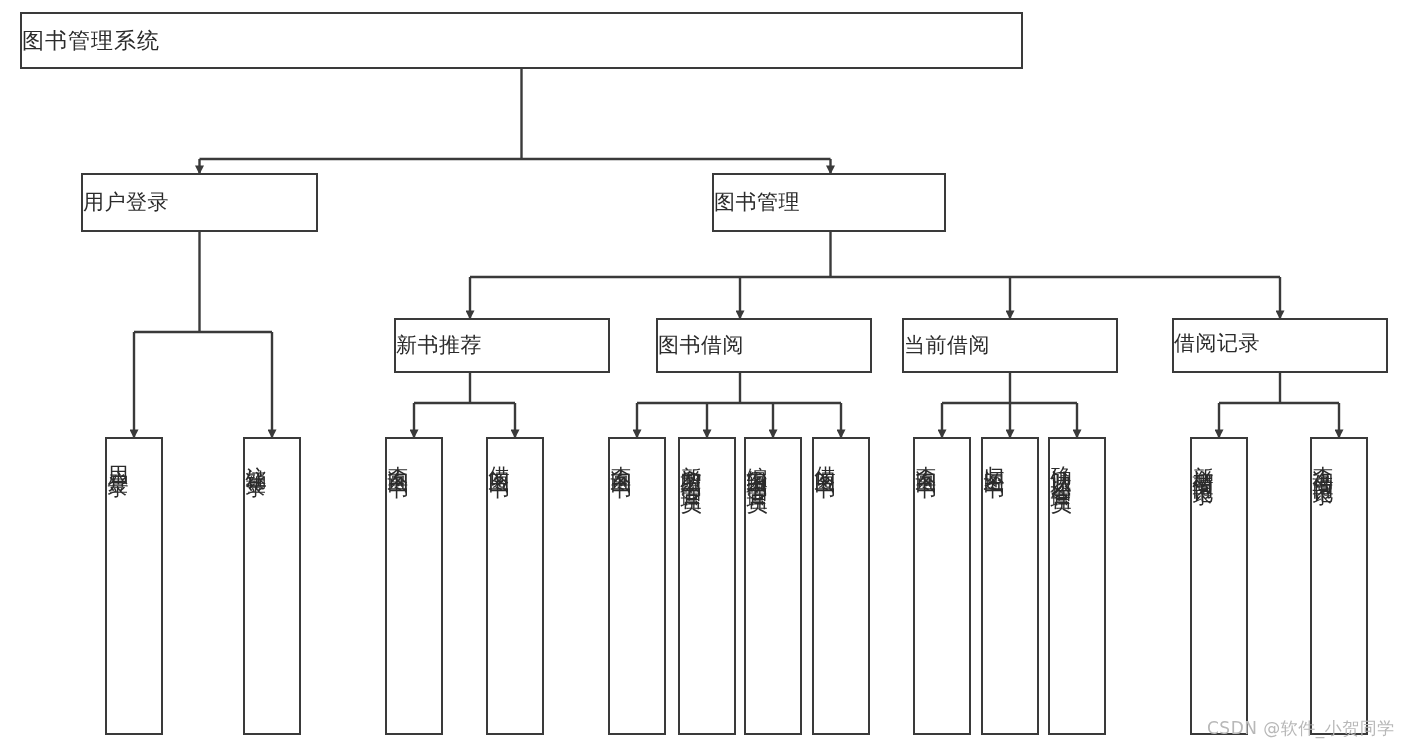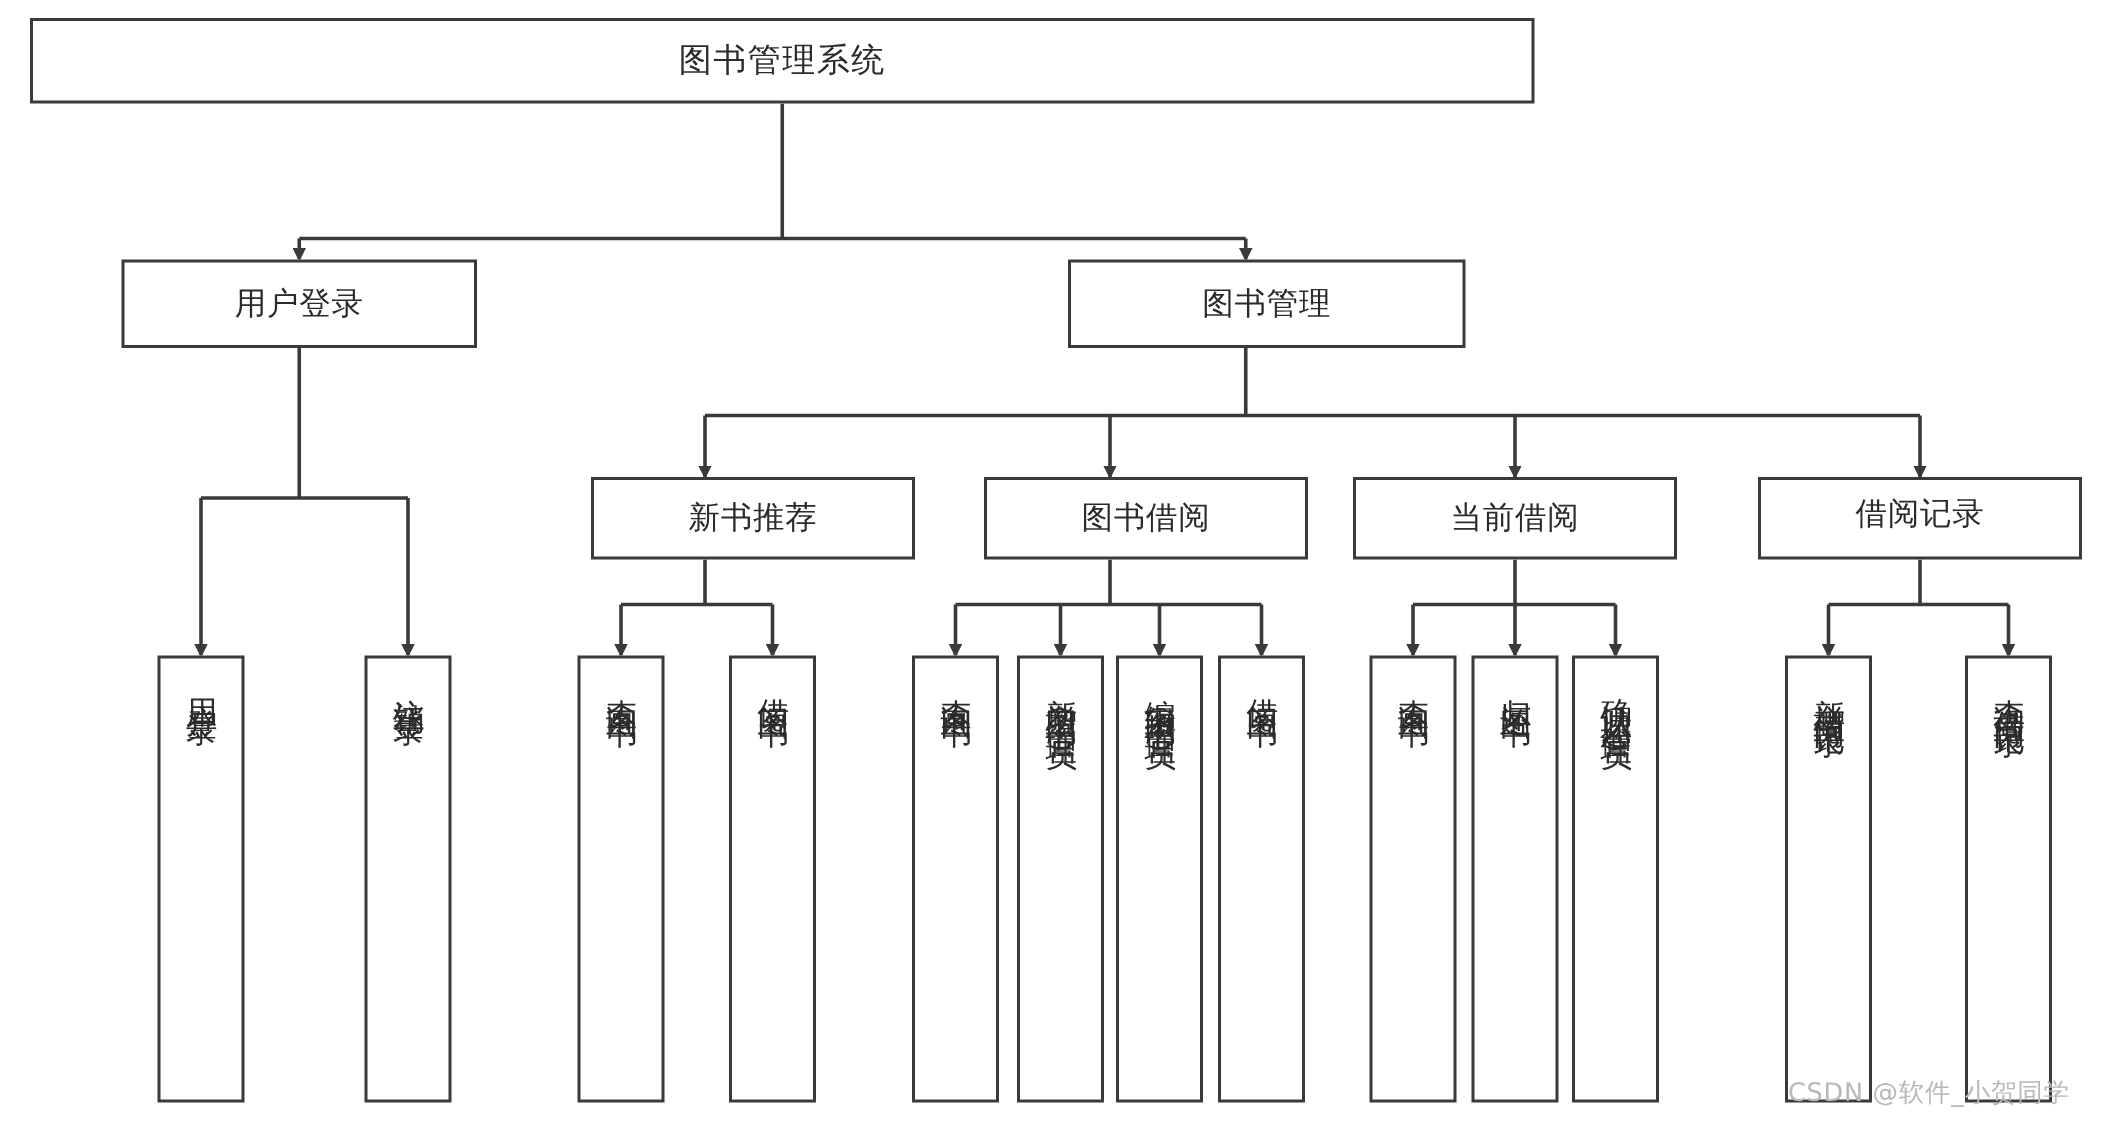--- a/index.html
+++ b/index.html
@@ -26,21 +26,20 @@
     height: 747px;
     pointer-events: none;
   }
   .node {
     position: absolute;
     box-sizing: border-box;
     background: #ffffff;
     border: 2px solid #3a3a3a;
     display: flex;
     align-items: center;
-    justify-content: center;
     text-align: center;
     color: #2b2b2b;
   }
   .node-label {
     display: block;
     line-height: 1.18;
     white-space: pre-line;
   }
   .node.horizontal .node-label {
     font-size: 21px;
@@ -117,21 +116,21 @@
         <line x1="1339" y1="403" x2="1339" y2="437" stroke="#3a3a3a" stroke-width="2.4" marker-end="url(#arrowhead)"></line>
       </g>
   </svg>
   <div id="node-layer">
       <div class="node horizontal root" style="left: 20px; top: 12px; width: 1003px; height: 57px; border-color: rgb(58, 58, 58); color: rgb(43, 43, 43);">
         <span class="node-label">图书管理系统</span>
       </div>
       <div class="node horizontal" style="left: 81px; top: 173px; width: 237px; height: 59px; border-color: rgb(58, 58, 58); color: rgb(43, 43, 43);">
         <span class="node-label">用户登录</span>
       </div>
-      <div class="node horizontal" style="left: 712px; top: 173px; width: 265px; height: 59px; border-color: rgb(58, 58, 58); color: rgb(43, 43, 43);">
+      <div class="node horizontal" style="left: 712px; top: 173px; width: 234px; height: 59px; border-color: rgb(58, 58, 58); color: rgb(43, 43, 43);">
         <span class="node-label">图书管理</span>
       </div>
       <div class="node horizontal" style="left: 362px; top: 318px; width: 216px; height: 55px; border-color: rgb(58, 58, 58); color: rgb(43, 43, 43); margin-left: 32px;">
         <span class="node-label">新书推荐</span>
       </div>
       <div class="node horizontal" style="left: 656px; top: 318px; width: 216px; height: 55px; border-color: rgb(58, 58, 58); color: rgb(43, 43, 43);">
         <span class="node-label">图书借阅</span>
       </div>
       <div class="node horizontal" style="left: 902px; top: 318px; width: 216px; height: 55px; border-color: rgb(58, 58, 58); color: rgb(43, 43, 43); font-family: Liberation Serif, serif;">
         <span class="node-label">当前借阅</span>
@@ -172,14 +171,14 @@
       <div class="node vertical" style="left: 1048px; top: 437px; width: 58px; height: 298px; border-color: rgb(58, 58, 58); color: rgb(43, 43, 43);">
         <span class="node-label">确认归还（管理员）</span>
       </div>
       <div class="node vertical" style="left: 1190px; top: 437px; width: 58px; height: 298px; border-color: rgb(58, 58, 58); color: rgb(43, 43, 43);">
         <span class="node-label">新增借阅记录</span>
       </div>
       <div class="node vertical" style="left: 1310px; top: 437px; width: 58px; height: 298px; border-color: rgb(58, 58, 58); color: rgb(43, 43, 43);">
         <span class="node-label">查询借阅记录</span>
       </div>
     </div>
-  <div class="watermark" style="left: 1192px; top: 717px; color: rgb(184, 184, 184);">CSDN @软件_小贺同学</div>
+  <div class="watermark" style="left: 1192px; top: 717px; color: rgb(184, 184, 184); padding-left: 15px;">CSDN @软件_小贺同学</div>
 </div>
 
 </body></html>

